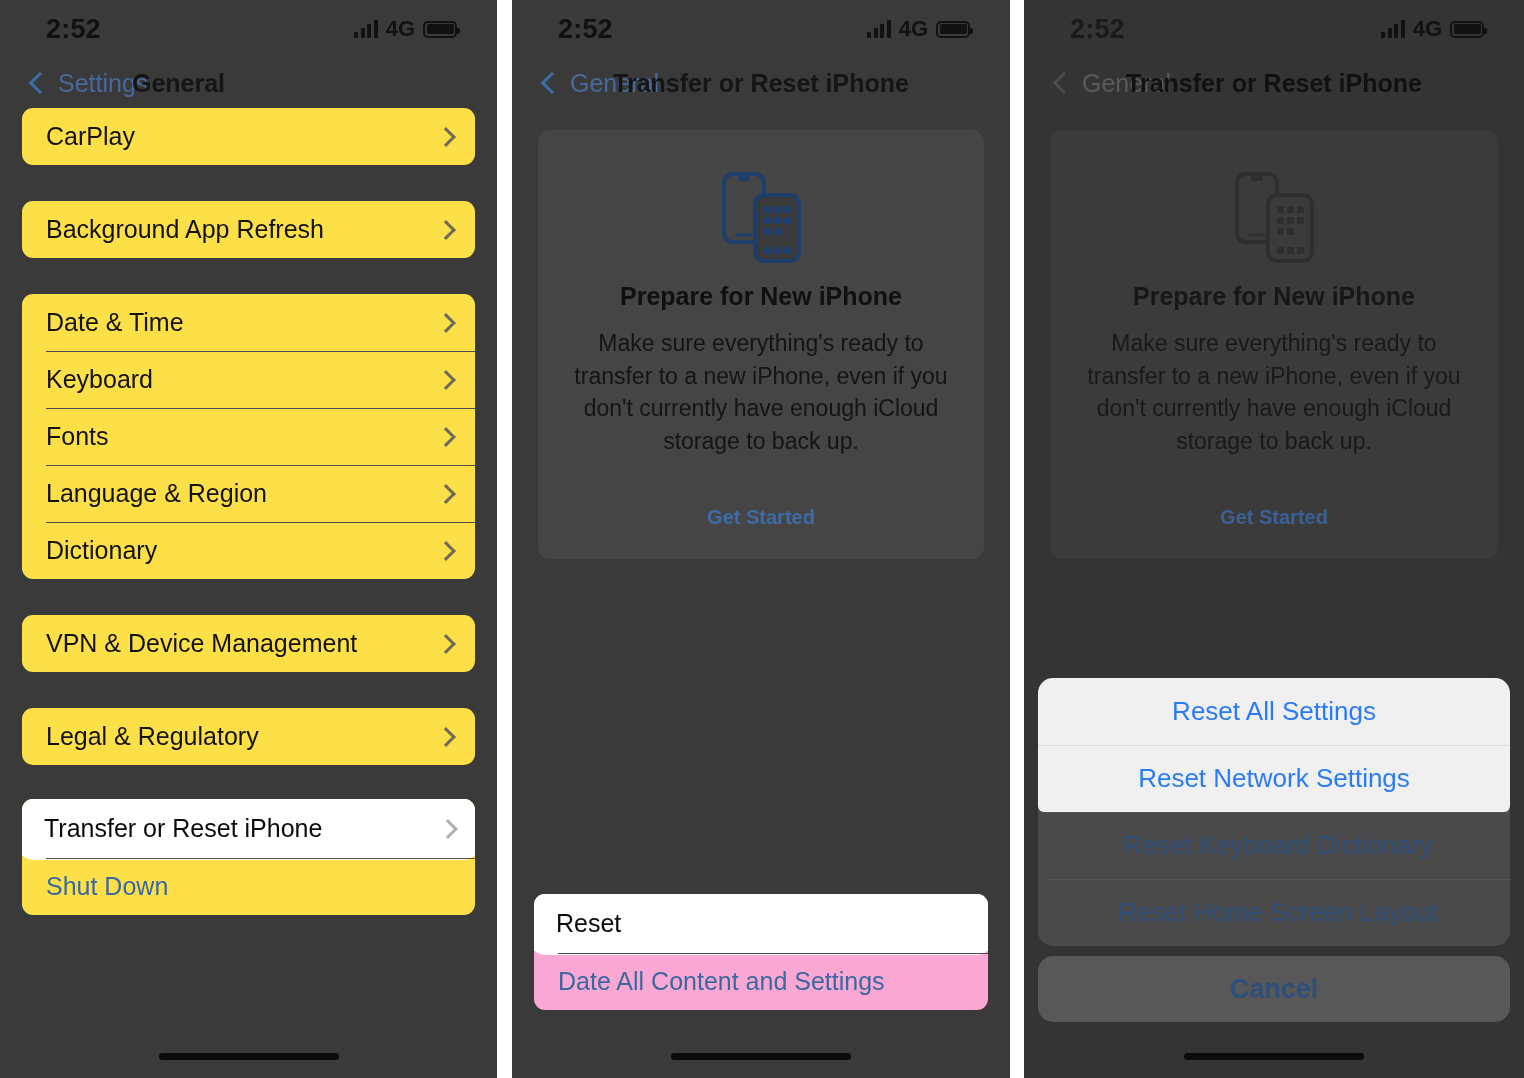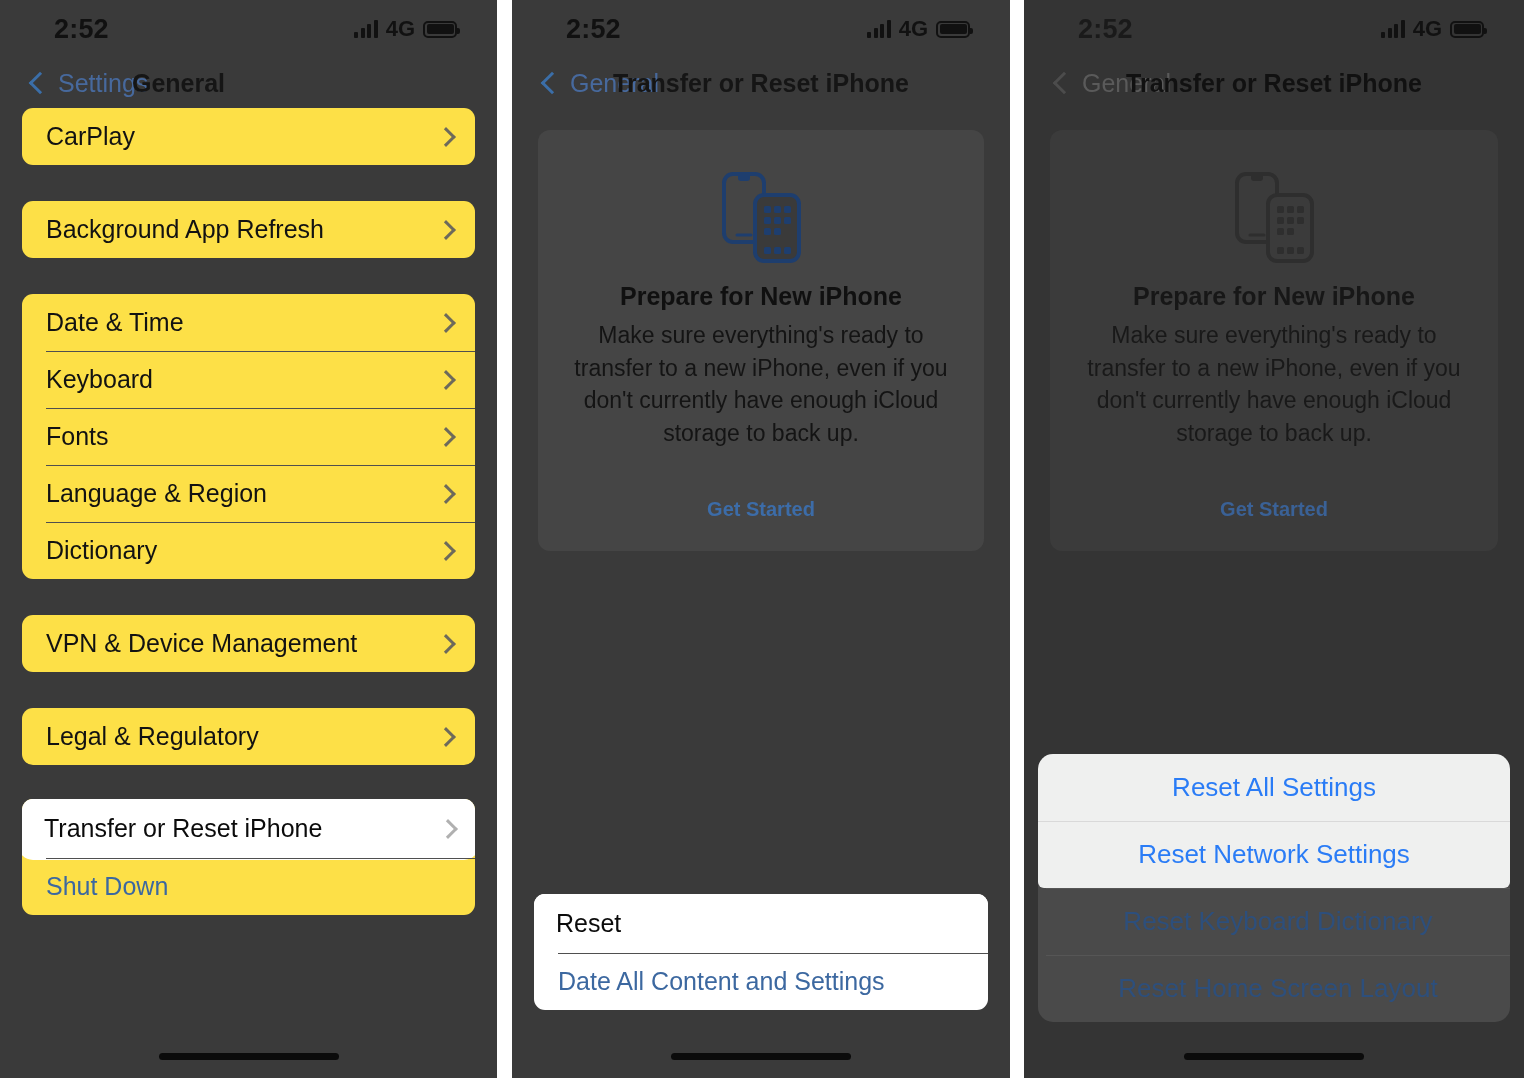--- a/index.html
+++ b/index.html
@@ -16,21 +16,21 @@
     background:#3a3a3a;overflow:hidden;
   }
   #panel-1{left:0;width:497px;}
   #panel-2{left:512px;width:498px;}
   #panel-3{left:1024px;width:500px;background:#343434;}
 
   
   .statusbar{
     position:absolute;top:0;left:0;right:0;height:58px;
     display:flex;align-items:center;justify-content:space-between;
-    padding:0 40px 0 46px;box-sizing:border-box;margin-left:8px;
+    padding:0 40px 0 46px;box-sizing:border-box;
   }
   .status-time{
     font-size:27px;font-weight:bold;color:#111;letter-spacing:.2px;
   }
   #panel-3 .status-time{color:#1a1a1a;}
   .status-right{display:flex;align-items:center;gap:8px;}
   .sig{display:flex;align-items:flex-end;gap:2.5px;height:18px;}
   .sig i{display:block;width:4px;background:#111;border-radius:1px;}
   .sig i:nth-child(1){height:6px;}
   .sig i:nth-child(2){height:10px;}
@@ -67,21 +67,21 @@
   .nav-title{
     position:absolute;left:0;right:0;text-align:center;
     font-size:25px;font-weight:bold;color:#151515;
   }
   #panel-1 .nav-title{left:-140px;}
   #panel-3 .nav-title{color:#111;}
 
   
   .list-scroll{position:absolute;top:108px;left:0;right:0;bottom:0;}
   .group{
-    margin:0 22px;background:#ffffff;border-radius:11px;overflow:hidden;
+    margin:0 22px;background:#f9a8d4;border-radius:11px;overflow:hidden;
   }
   #panel-1 .group{background:#fde047;}
   .row{
     position:relative;height:57px;display:flex;align-items:center;
     padding:0 22px 0 24px;box-sizing:border-box;
   }
   .row + .row::before{
     content:"";position:absolute;left:24px;right:0;top:0;height:1px;
     background:#4f4f4f;
   }
@@ -106,21 +106,21 @@
   
   .card{
     margin:22px 26px 0;background:#454545;border-radius:12px;
     padding:26px 26px 30px;text-align:center;box-sizing:border-box;
   }
   .card-icon{height:120px;display:flex;align-items:center;justify-content:center;}
   .card-title{
     font-size:25px;font-weight:bold;color:#101010;margin-top:6px;
   }
   .card-desc{
-    font-size:23px;color:#141414;line-height:1.42;margin-top:8px;
+    font-size:23px;color:#141414;line-height:1.42;margin-top:16px;
     padding:0 6px;
   }
   .card-cta{font-size:20px;color:#3c6ca8;margin-top:48px;font-weight:bold;}
   #panel-3 .card{background:#3b3b3b;}
   #panel-3 .card-title{color:#171717;}
   #panel-3 .card-desc{color:#191919;}
   #panel-3 .card-cta{color:#3a6196;}
 
   
   .bottom-list{position:absolute;left:0;right:0;bottom:68px;}
@@ -415,18 +415,21 @@
         <div class="sheet-highlight">
           <div class="hl-item">
             <span>Reset All Settings</span>
           </div>
           <div class="hl-item">
             <span>Reset Network Settings</span>
           </div>
         </div>
       </div>
 
+      <div class="sheet-cancel">
+        <span>Cancel</span>
+      </div>
     </div>
 
     <div class="home-ind"></div>
   </div>
 
 </div>
 
 </body></html>

